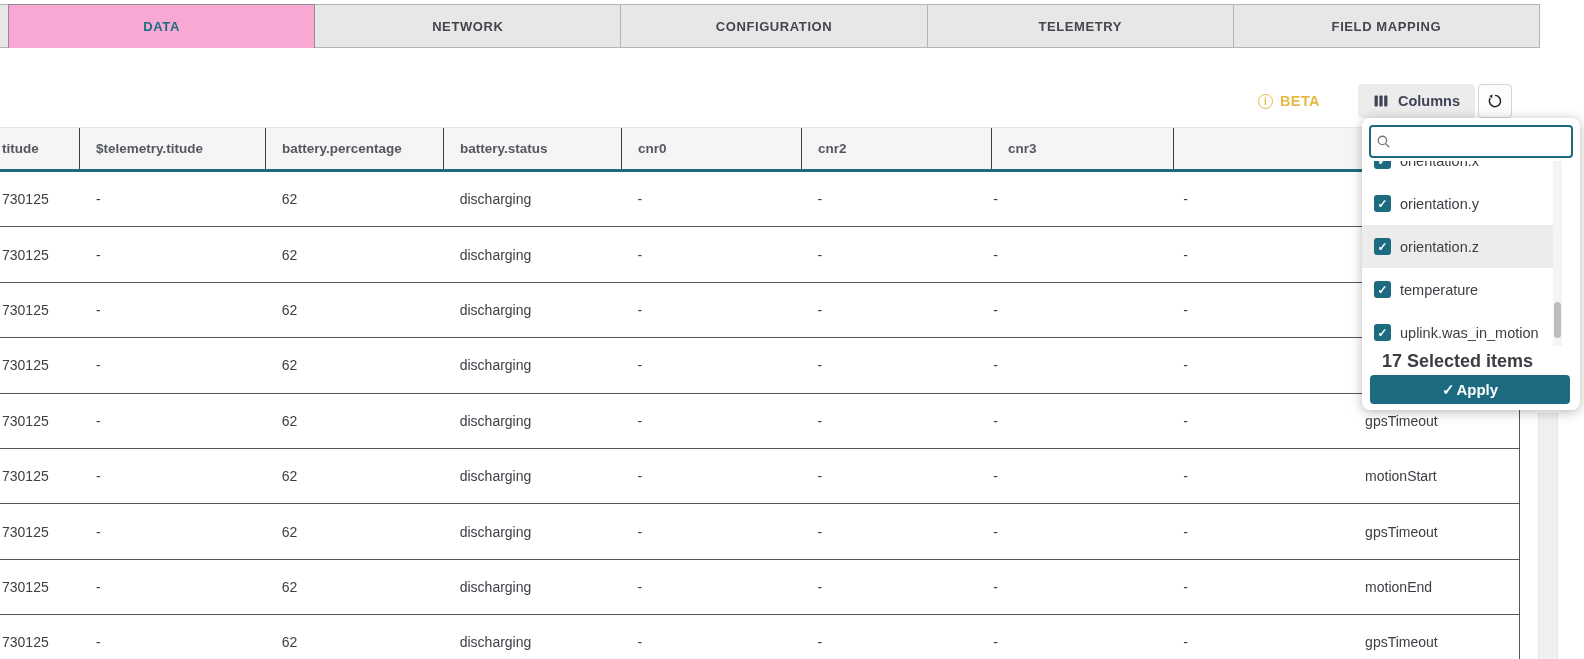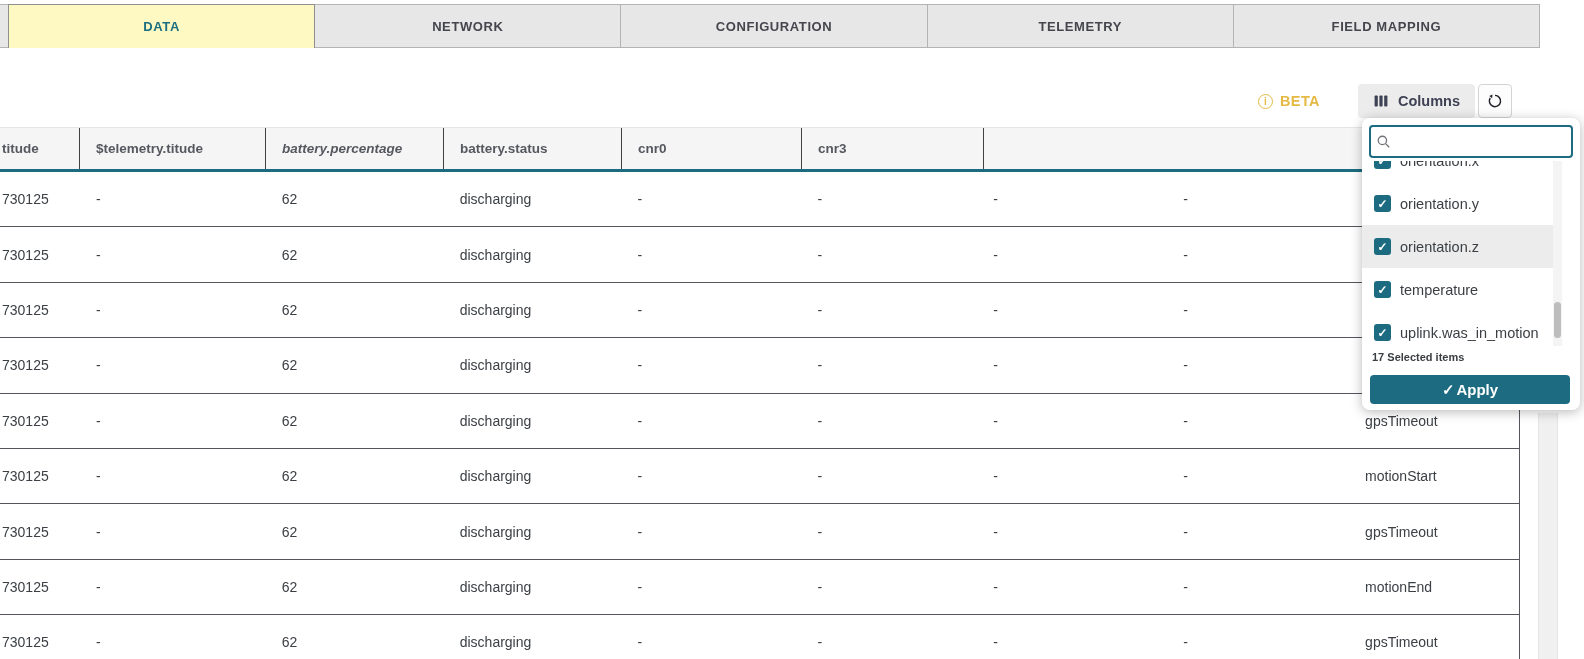--- a/index.html
+++ b/index.html
@@ -8,21 +8,21 @@
     background:#ffffff;font-family:"Liberation Sans",sans-serif;
     -webkit-font-smoothing:antialiased;
   }
   
   .tabbar{position:absolute;left:0;top:4px;width:1540px;height:44px;display:flex;box-sizing:border-box;border-bottom:1px solid #b4b4b4;}
   .tab-stub{width:8px;background:#e7e7e7;border-top:1px solid #b4b4b4;box-sizing:border-box;}
   .tab{flex:1;display:flex;align-items:center;justify-content:center;
        font-size:13px;font-weight:700;letter-spacing:.6px;color:#45454e;
        background:#e7e7e7;border-top:1px solid #b4b4b4;border-right:1px solid #b4b4b4;
        text-transform:uppercase;box-sizing:border-box;cursor:pointer;}
-  .tab.active{background:#fef9c3;color:#1b6e80;border:1px solid #8f8f8f;border-bottom:none;margin-bottom:-1px;}
+  .tab.active{background:#f9a8d4;color:#1b6e80;border:1px solid #8f8f8f;border-bottom:none;margin-bottom:-1px;}
   
   .beta-badge{position:absolute;left:1258px;top:92px;height:18px;display:flex;align-items:center;gap:7px;
               color:#e4ba45;font-weight:700;font-size:14.5px;letter-spacing:.4px;}
   .info-icon{width:15px;height:15px;border:1.6px solid #e4ba45;border-radius:50%;display:flex;align-items:center;justify-content:center;
              font-size:10px;font-weight:700;color:#e4ba45;box-sizing:border-box;}
   .columns-btn{position:absolute;left:1358px;top:84px;width:117px;height:34px;background:#ececec;border:none;border-radius:4px;
                display:flex;align-items:center;justify-content:center;gap:9px;color:#3f4254;font-weight:700;font-size:14.5px;cursor:pointer;}
   .reset-btn{position:absolute;left:1478px;top:84px;width:34px;height:34px;background:#fdfdfd;border:1px solid #d4d4d4;border-radius:4px;
              display:flex;align-items:center;justify-content:center;box-sizing:border-box;cursor:pointer;}
   
@@ -44,21 +44,21 @@
               display:flex;align-items:center;padding-left:5px;box-sizing:border-box;background:#fff;}
   .search-box input{border:none;outline:none;flex:1;min-width:0;font-size:14px;font-family:"Liberation Sans",sans-serif;color:#3c4045;background:transparent;}
   .list-viewport{position:absolute;left:0;top:43px;width:191px;height:185px;overflow:hidden;}
   .list-inner{position:absolute;left:0;top:-22px;width:100%;}
   .citem{height:43px;display:flex;align-items:center;gap:9px;padding-left:12px;font-size:14.5px;color:#3c4045;box-sizing:border-box;cursor:pointer;}
   .citem.hl{background:#ececec;}
   .cbox{width:17px;height:17px;min-width:17px;background:#1d6b80;border-radius:3px;color:#fff;font-size:12px;font-weight:700;
         display:flex;align-items:center;justify-content:center;cursor:pointer;}
   .list-scroll{position:absolute;left:191px;top:43px;width:9px;height:185px;background:#f4f4f4;}
   .list-thumb{position:absolute;left:192px;top:184px;width:7px;height:36px;background:#bdbdbd;border-radius:4px;cursor:pointer;}
-  .sel-summary{position:absolute;left:10px;top:233px;font-size:11px;font-weight:700;color:#3a3d42;}
+  .sel-summary{position:absolute;left:20px;top:233px;font-size:18px;font-weight:700;color:#3a3d42;}
   .apply-btn{position:absolute;left:8px;right:10px;top:257px;height:29px;background:#1d6b80;border:none;border-radius:4px;
              color:#fff;font-weight:700;font-size:15px;display:flex;align-items:center;justify-content:center;gap:2px;cursor:pointer;
              font-family:"Liberation Sans",sans-serif;}
   svg{display:block;}
 </style>
 </head>
 <body>
 
 <div class="tabbar">
   <div class="tab-stub"></div>
@@ -91,23 +91,24 @@
       <path d="M12 4.5 A 7.5 7.5 0 1 1 5.6 8" fill="none" stroke="#222328" stroke-width="2"></path>
       <path d="M8.6 3.2 L4.4 5.2 L8.2 8.4 Z" fill="#222328"></path>
     </svg>
   </span>
 </button>
 
 <div class="datagrid">
   <div class="thead" id="thead">
       <div class="th" style="width: 80px;">titude</div>
       <div class="th" style="width: 186px;">$telemetry.titude</div>
-      <div class="th" style="width: 178px; font-style: italic;">battery.percentage</div>
+      <div class="th" style="width: 178px;">battery.percentage</div>
       <div class="th" style="width: 178px;">battery.status</div>
       <div class="th" style="width: 180px;">cnr0</div>
+      <div class="th" style="width: 190px;">cnr2</div>
       <div class="th" style="width: 182px;">cnr3</div>
       <div class="th" style="width: 170px;"></div>
     </div>
   <div id="tbody">
       <div class="trow">
         <div class="td" style="width: 80px;">730125</div>
         <div class="td" style="width: 186px;">-</div>
         <div class="td" style="width: 178px;">62</div>
         <div class="td" style="width: 178px;">discharging</div>
         <div class="td" style="width: 180px;">-</div>

